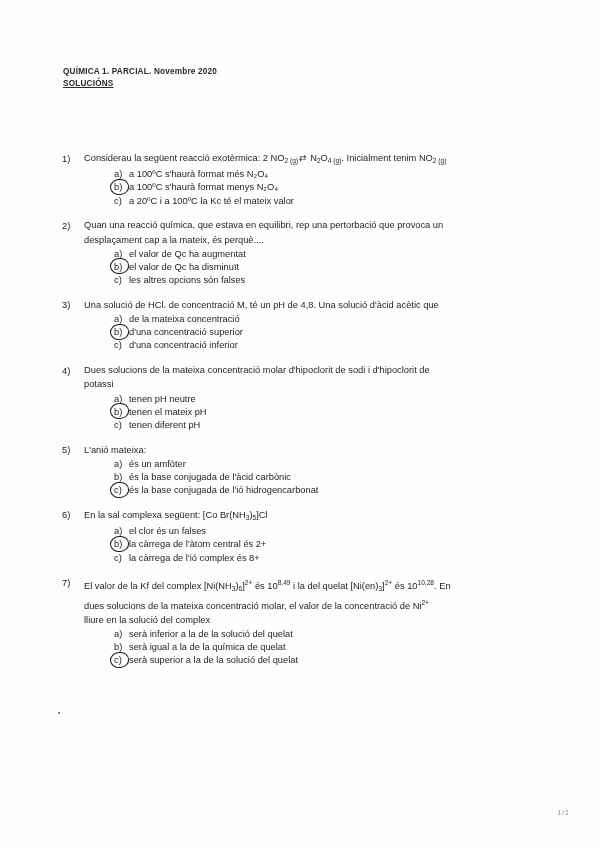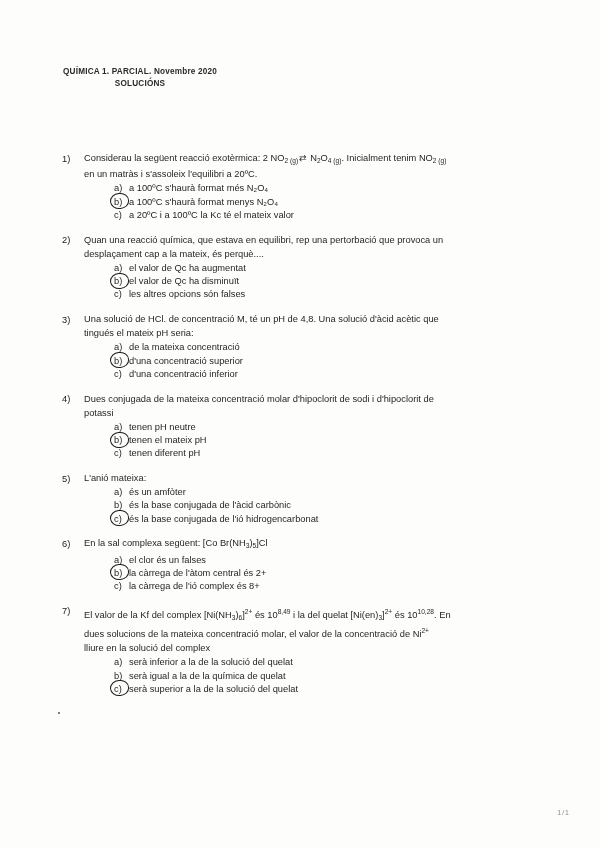--- a/index.html
+++ b/index.html
@@ -24,24 +24,24 @@
   }
   .header {
     position: absolute;
     left: 63px;
     top: 66px;
     font-size: 8.2px;
     letter-spacing: 0.2px;
     line-height: 1.45;
     color: #2a2a2a;
     font-weight: 600;
-    text-align: center;
   }
   .header .line2 {
     display: block;
+    text-decoration: underline;
   }
   .content {
     position: absolute;
     left: 62px;
     top: 152px;
     width: 472px;
   }
   .q {
     display: flex;
     margin-bottom: 11.5px;
@@ -136,21 +136,20 @@
   </div>
 
   <div class="content">
 
     <div class="q">
       <div class="q-num">1)</div>
       <div class="q-body">
         <div class="q-text">
           <span>Considerau la següent reacció exotèrmica: 2 NO</span><sub>2 (g)</sub><span class="eqarrow">⇄</span><span> N</span><sub>2</sub><span>O</span><sub>4 (g)</sub><span>. Inicialment tenim NO</span><sub>2 (g)</sub>
         </div>
-        <div class="q-text">en un matràs i s'assoleix l'equilibri a 20ºC.</div>
         <div class="opts">
           <div class="opt"><span class="lab">a)</span><span>a 100ºC s'haurà format més N₂O₄</span></div>
           <div class="opt circled"><span class="lab">b)</span><span>a 100ºC s'haurà format menys N₂O₄</span></div>
           <div class="opt"><span class="lab">c)</span><span>a 20ºC i a 100ºC la Kc té el mateix valor</span></div>
         </div>
       </div>
     </div>
 
     <div class="q">
       <div class="q-num">2)</div>
@@ -162,33 +161,32 @@
           <div class="opt circled"><span class="lab">b)</span><span>el valor de Qc ha disminuït</span></div>
           <div class="opt"><span class="lab">c)</span><span>les altres opcions són falses</span></div>
         </div>
       </div>
     </div>
 
     <div class="q">
       <div class="q-num">3)</div>
       <div class="q-body">
         <div class="q-text">Una solució de HCl. de concentració M, té un pH de 4,8. Una solució d'àcid acètic que</div>
-        <div class="q-text">tingués el mateix pH seria:</div>
         <div class="opts">
           <div class="opt"><span class="lab">a)</span><span>de la mateixa concentració</span></div>
           <div class="opt circled"><span class="lab">b)</span><span>d'una concentració superior</span></div>
           <div class="opt"><span class="lab">c)</span><span>d'una concentració inferior</span></div>
         </div>
       </div>
     </div>
 
     <div class="q">
       <div class="q-num">4)</div>
       <div class="q-body">
-        <div class="q-text">Dues conjugada de la mateixa concentració molar d'hipoclorit de sodi i d'hipoclorit de</div>
+        <div class="q-text">Dues solucions de la mateixa concentració molar d'hipoclorit de sodi i d'hipoclorit de</div>
         <div class="q-text">potassi</div>
         <div class="opts">
           <div class="opt"><span class="lab">a)</span><span>tenen pH neutre</span></div>
           <div class="opt circled"><span class="lab">b)</span><span>tenen el mateix pH</span></div>
           <div class="opt"><span class="lab">c)</span><span>tenen diferent pH</span></div>
         </div>
       </div>
     </div>
 
     <div class="q">

